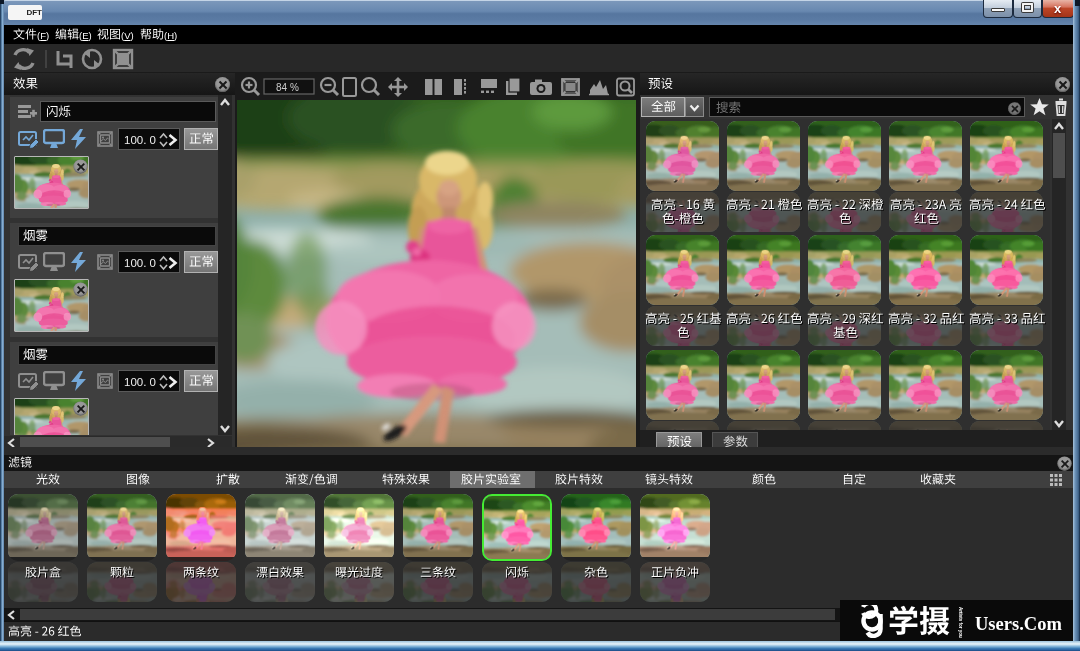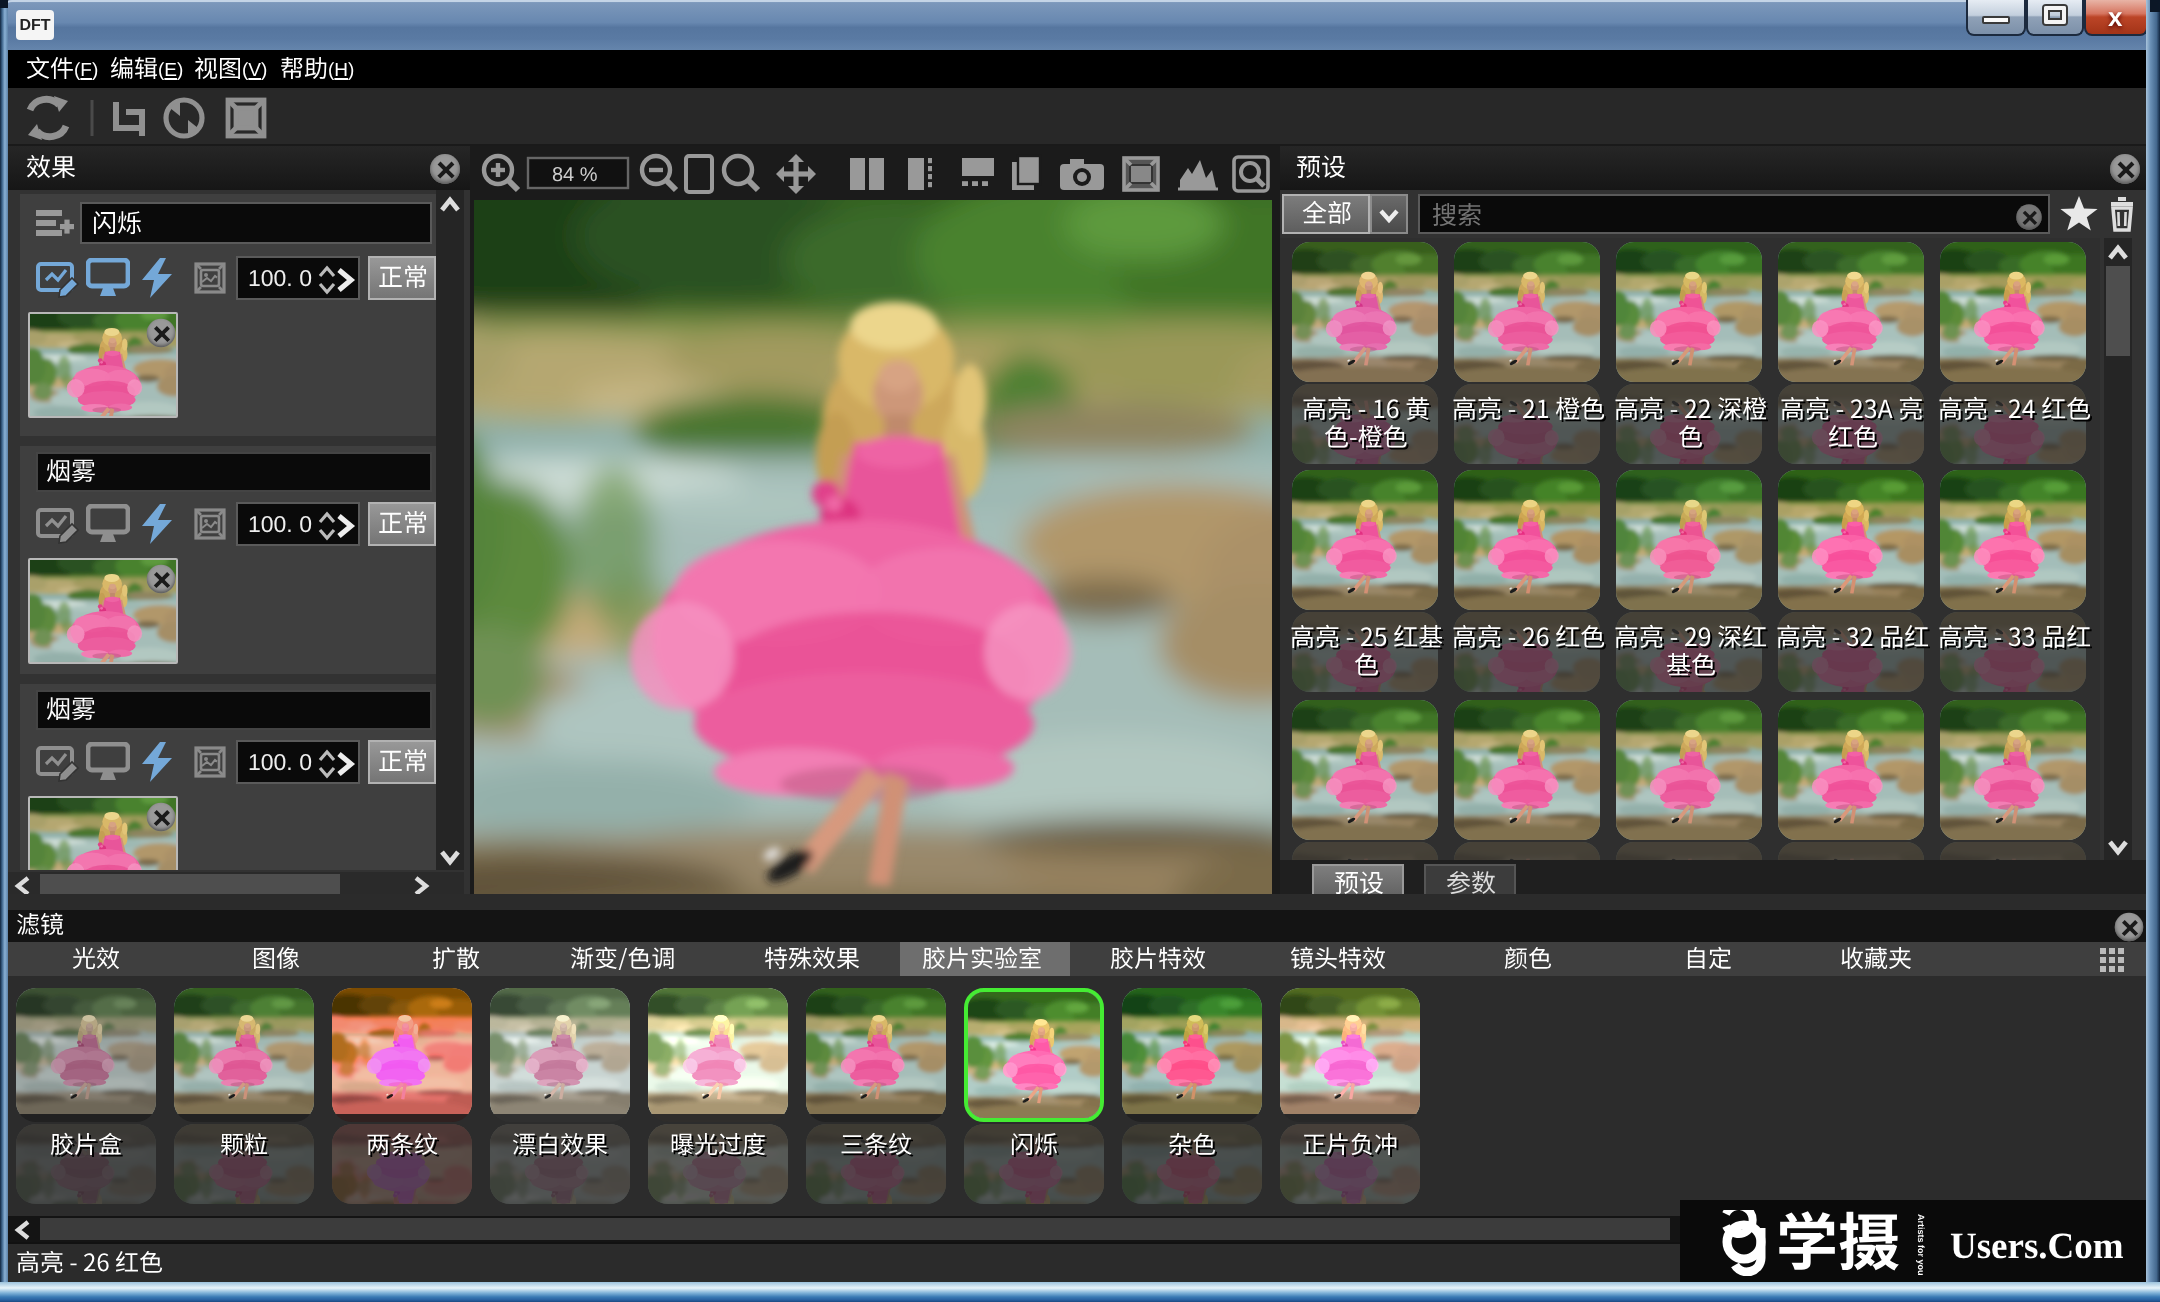--- a/index.html
+++ b/index.html
@@ -211,21 +211,21 @@
       <path id="g89" d="M670 -495V-295C670 -192 647 -57 410 21C427 35 447 60 456 75C710 -18 741 -168 741 -294V-495ZM725 -88C788 -38 869 34 908 79L960 26C920 -17 837 -86 775 -134ZM88 -608C149 -567 227 -512 282 -470H38V-403H203V-10C203 3 199 6 184 7C170 7 124 7 72 6C83 27 93 57 96 78C165 78 210 77 238 65C267 53 275 32 275 -8V-403H382C364 -349 344 -294 326 -256L383 -241C410 -295 441 -383 467 -460L420 -473L409 -470H341L361 -496C338 -514 306 -538 270 -562C329 -615 394 -692 437 -764L391 -796L378 -792H59V-725H328C297 -680 256 -631 218 -598L129 -656ZM500 -628V-152H570V-559H846V-154H919V-628H724L759 -728H959V-796H464V-728H677C670 -695 661 -659 652 -628Z"></path>
       <path id="g90" d="M697 -491V-290C697 -186 675 -47 468 35C483 47 501 69 510 82C733 -12 759 -164 759 -289V-491ZM741 -81C808 -36 887 30 926 73L965 25C927 -18 845 -81 779 -123ZM147 -585H244V-481H147ZM311 -585H412V-481H311ZM147 -742H244V-639H147ZM311 -742H412V-639H311ZM50 -337V-273H224C178 -190 108 -113 37 -62C49 -48 70 -18 79 -4C136 -51 196 -117 244 -191V80H311V-202C356 -158 413 -98 437 -67L480 -124C454 -148 355 -240 314 -273H501V-337H311V-423H476V-799H85V-423H244V-337ZM543 -629V-153H609V-569H849V-153H918V-629H728C742 -659 757 -696 771 -730H953V-796H522V-730H699C689 -697 676 -659 665 -629Z"></path>
       <path id="g91" d="M698 -506C696 -147 684 -34 432 30C444 43 461 67 467 82C735 9 755 -126 757 -506ZM400 -459C345 -410 243 -364 158 -338C175 -325 194 -304 205 -289C295 -320 398 -372 462 -433ZM431 -185C371 -104 252 -35 132 1C148 15 167 38 178 55C306 12 427 -63 497 -156ZM740 -77C805 -32 882 35 918 80L961 34C924 -11 845 -75 782 -118ZM536 -609V-137H596V-552H851V-139H914V-609H725C738 -641 753 -680 766 -718H947V-778H514V-718H703C693 -683 678 -641 664 -609ZM229 -824C242 -799 254 -767 263 -740H68V-677H496V-740H334C325 -770 308 -811 291 -842ZM415 -326C356 -263 246 -205 150 -172C155 -225 156 -277 156 -321V-472H493V-535H392C412 -569 434 -613 453 -653L390 -669C375 -630 349 -574 326 -535H195L248 -554C240 -586 217 -636 194 -671L135 -652C157 -616 178 -568 186 -535H89V-322C89 -215 84 -65 32 45C49 51 79 69 92 81C125 9 142 -82 150 -169C166 -155 183 -134 193 -118C296 -158 407 -224 475 -300Z"></path>
       <path id="g92" d="M31 -148 47 -85C122 -106 214 -131 304 -157L297 -215C198 -189 101 -163 31 -148ZM533 -530V-465H831V-530ZM467 -362C496 -286 523 -186 531 -121L593 -138C584 -203 555 -301 526 -376ZM644 -387C661 -312 679 -212 684 -147L746 -157C740 -222 722 -320 702 -396ZM107 -656C100 -548 88 -399 75 -311H344C331 -105 315 -24 294 -2C286 8 275 10 259 10C240 10 194 9 145 4C156 22 164 48 165 67C213 70 260 71 285 69C315 66 333 60 350 39C382 7 396 -87 412 -342C413 -351 414 -373 414 -373L347 -372H335C347 -480 362 -660 372 -795H64V-730H303C295 -610 282 -468 270 -372H147C156 -456 165 -565 171 -652ZM667 -847C605 -707 495 -584 375 -508C389 -493 411 -463 420 -448C514 -514 605 -608 674 -718C744 -621 845 -517 936 -451C944 -471 961 -503 974 -520C881 -580 773 -686 710 -781L732 -826ZM435 -35V31H945V-35H792C841 -127 897 -259 938 -365L870 -382C837 -277 776 -128 727 -35Z"></path>
       <path id="g93" d="M286 -559H719V-468H286ZM211 -614V-413H797V-614ZM441 -826 470 -736H59V-670H937V-736H553C542 -768 527 -810 513 -843ZM96 -357V79H168V-294H830V1C830 12 825 16 813 16C801 16 754 17 711 15C720 31 731 54 735 72C799 72 842 72 869 63C896 53 905 37 905 0V-357ZM281 -235V21H352V-29H706V-235ZM352 -179H638V-85H352Z"></path>
       <path id="g94" d="M592 -40C704 0 818 46 887 80L942 30C868 -4 747 -51 636 -87ZM352 -87C288 -46 161 3 59 29C75 43 98 67 110 83C212 55 339 6 420 -43ZM163 -446V-104H844V-446H538V-519H948V-588H700V-684H882V-752H700V-840H624V-752H379V-840H304V-752H127V-684H304V-588H55V-519H461V-446ZM379 -588V-684H624V-588ZM236 -249H461V-160H236ZM538 -249H769V-160H538ZM236 -391H461V-303H236ZM538 -391H769V-303H538Z"></path>
     </defs>
   </svg>
 <div class="win">
     <div class="tbar"></div>
-    <div class="a" style="left:8px;top:5px;width:19px;height:15px;background:#f5f5f5;border-radius:2px;color:#222;font-size:8px;font-weight:bold;text-align:center;line-height:15px">DFT</div>
+    <div class="a" style="left:8px;top:5px;width:34px;height:15px;background:#f5f5f5;border-radius:2px;color:#222;font-size:8px;font-weight:bold;text-align:right;line-height:15px">DFT</div>
     <div class="a" style="left:983px;top:0;width:91px;height:18px">
 <div class="a" style="left:0;top:0;width:30px;height:18px;border-radius:0 0 4px 4px;border:1px solid #1c2a3e;border-top:none;
 background:linear-gradient(#e6ecf3 0%,#c3cfdd 45%,#8fa1b7 50%,#7c90a9 100%)">
 <div class="a" style="left:7px;top:8px;width:14px;height:4px;background:#fafafa;border:1px solid #3a3a3a;border-radius:1px"></div>
       </div>
 <div class="a" style="left:30px;top:0;width:29px;height:18px;border-radius:0 0 4px 4px;border:1px solid #1c2a3e;border-top:none;
 background:linear-gradient(#e6ecf3 0%,#c3cfdd 45%,#8fa1b7 50%,#7c90a9 100%)">
 <div class="a" style="left:8px;top:3px;width:11px;height:9px;border:2px solid #f4f4f4;border-radius:1px;box-shadow:0 0 0 1px #3a3a3a,inset 0 0 0 1px #3a3a3a"></div>
       </div>
 <div class="a" style="left:59px;top:0;width:32px;height:18px;border-radius:0 0 4px 4px;border:1px solid #1c2a3e;border-top:none;

